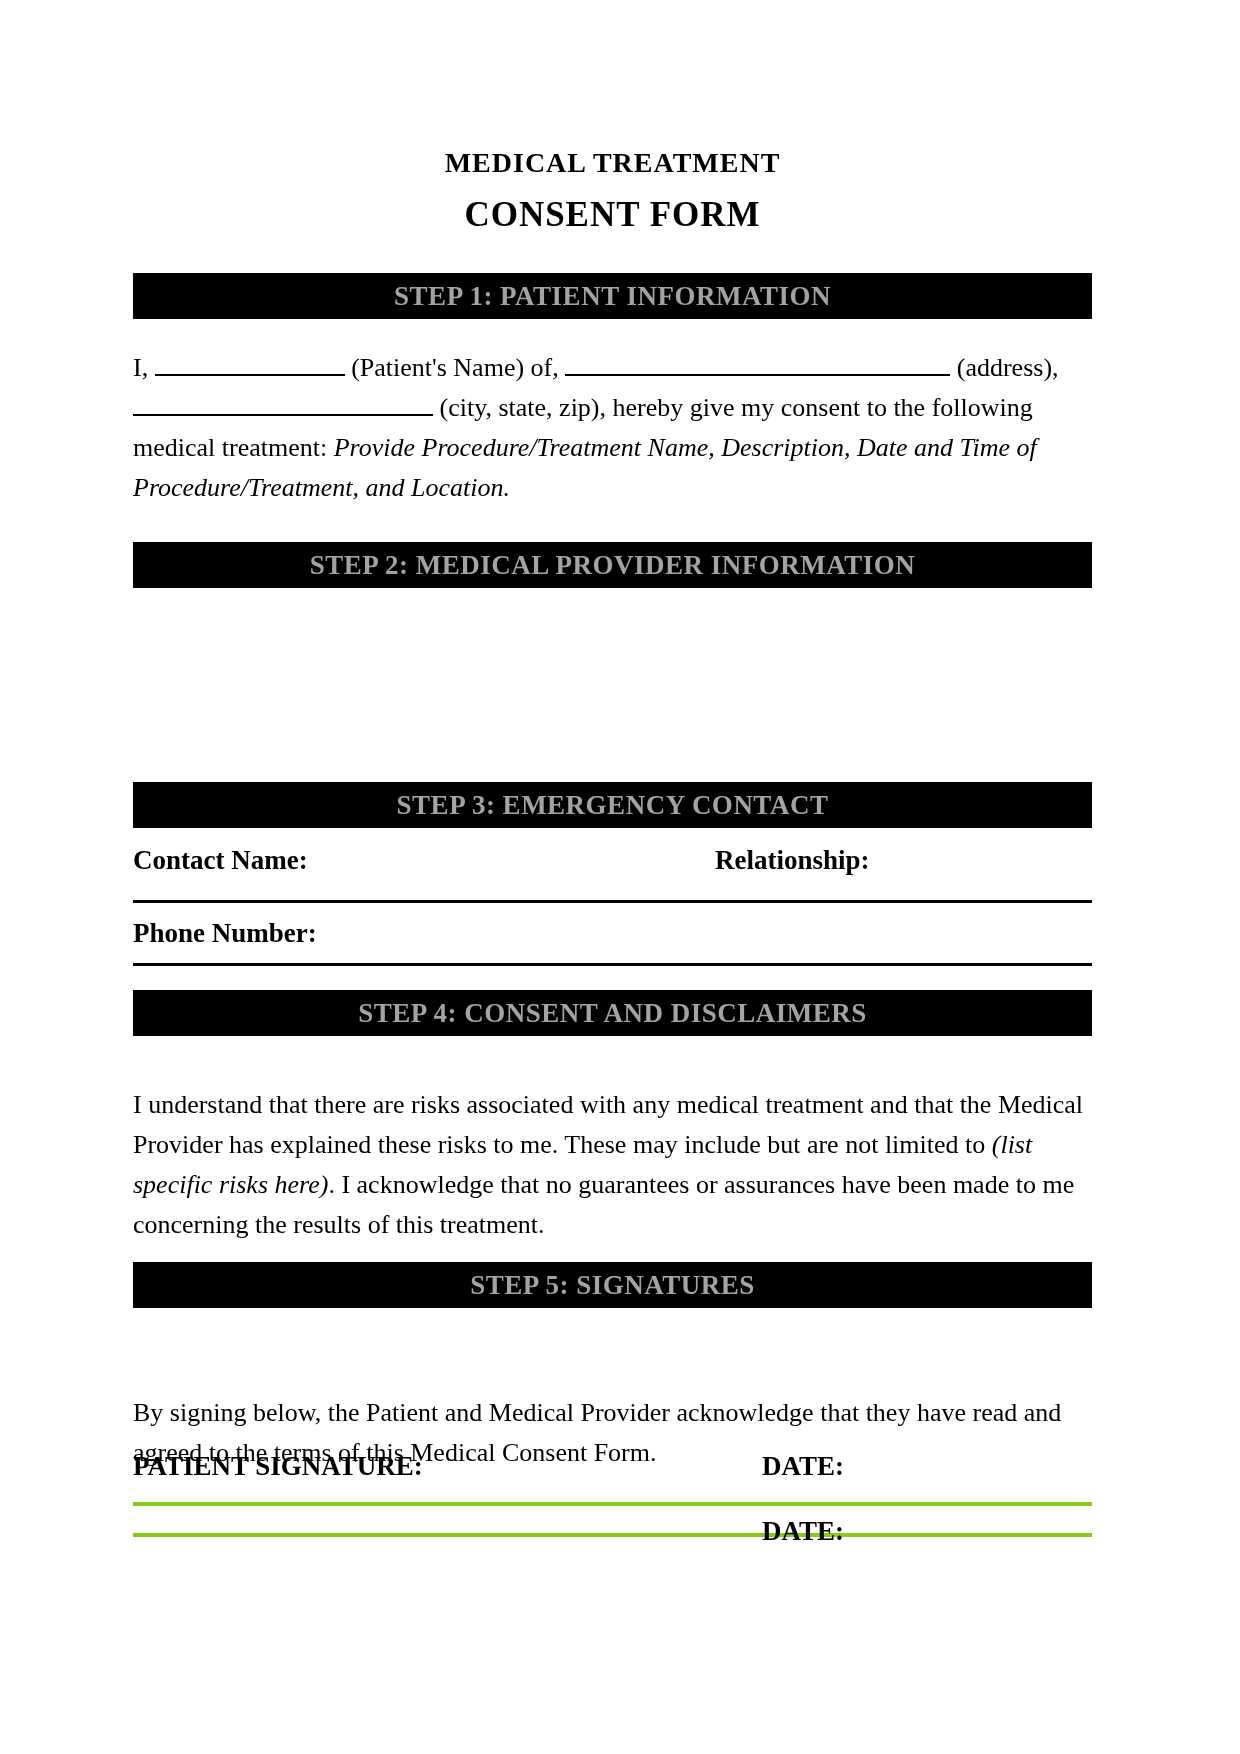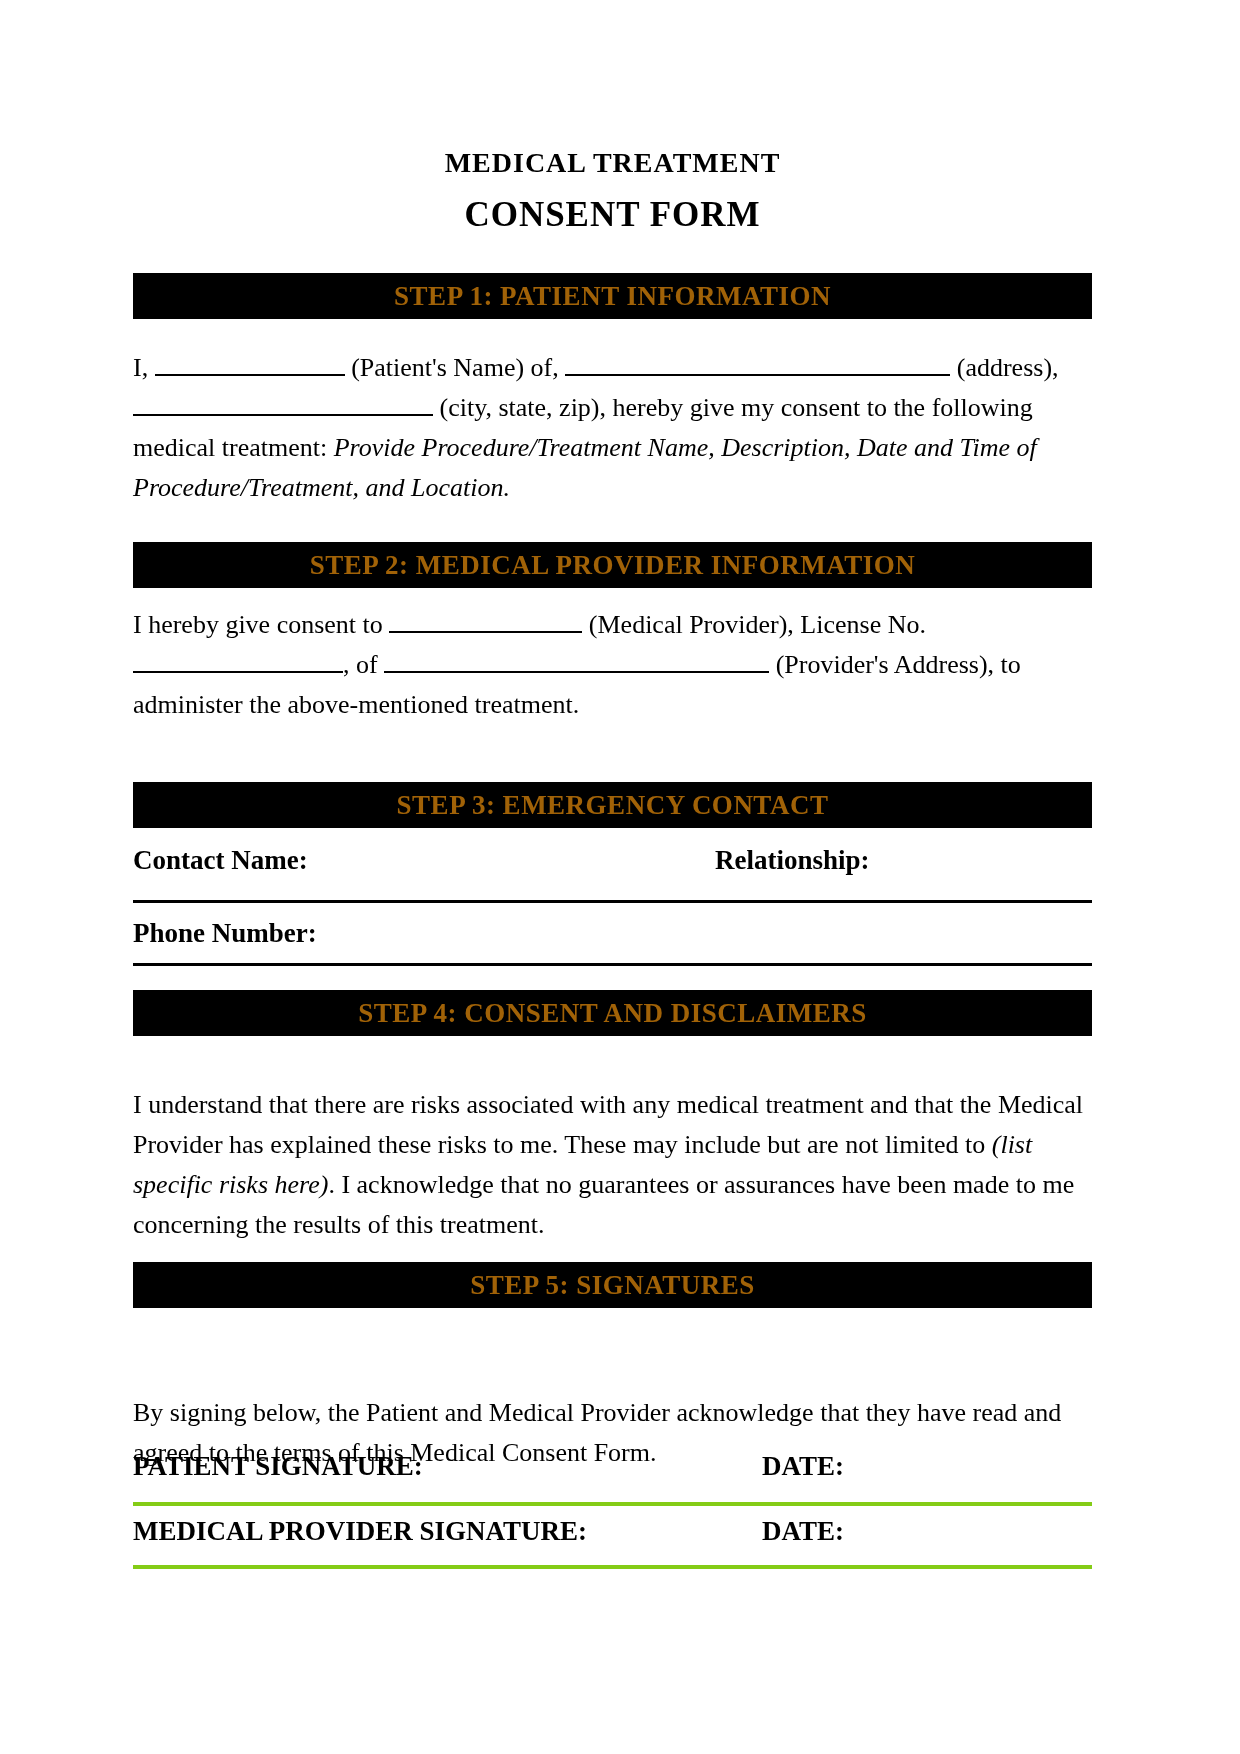--- a/index.html
+++ b/index.html
@@ -27,21 +27,21 @@
     top: 148px; height: 30px; line-height: 30px;
     text-align: center; font-weight: bold; font-size: 28px; letter-spacing: 1px;
   }
   .maintitle {
     top: 184px; height: 62px; line-height: 62px;
     text-align: center; font-weight: bold; font-size: 35px; letter-spacing: 1px;
   }
 
   .bar {
     height: 46px; line-height: 46px;
-    background: #000000; color: #a16207;
+    background: #000000; color: #a3a3a3;
     text-align: center; font-weight: bold; font-size: 27px; letter-spacing: 0.5px;
   }
   .bar1 { top: 273px; }
   .bar2 { top: 542px; }
   .bar3 { top: 782px; }
   .bar4 { top: 990px; }
   .bar5 { top: 1262px; }
 
   .para { font-size: 26px; line-height: 40px; }
   .para1 { top: 348px; }
@@ -77,21 +77,20 @@
 <div class="page">
   <div class="content">
 
     <div class="abs supertitle">MEDICAL TREATMENT</div>
     <div class="abs maintitle">CONSENT FORM</div>
 
     <div class="abs bar bar1">STEP 1: PATIENT INFORMATION</div>
     <div class="abs para para1"><span>I, </span><span class="blank" style="width: 190px;"></span><span> (Patient's Name) of, </span><span class="blank" style="width: 385px;"></span><span> (address), </span><span class="blank" style="width: 300px;"></span><span> (city, state, zip), hereby give my consent to the following medical treatment: </span><em>Provide Procedure/Treatment Name, Description, Date and Time of Procedure/Treatment, and Location.</em></div>
 
     <div class="abs bar bar2">STEP 2: MEDICAL PROVIDER INFORMATION</div>
-    <div class="abs para para2"><span>I hereby give consent to </span><span class="blank" style="width: 193px;"></span><span> (Medical Provider), License No. </span><span class="blank" style="width: 210px;"></span><span>, of </span><span class="blank" style="width: 385px;"></span><span> (Provider's Address), to administer the above-mentioned treatment.</span></div>
 
     <div class="abs bar bar3">STEP 3: EMERGENCY CONTACT</div>
 
     <div class="abs field-row row-contact">
       <span class="label">Contact Name:</span>
       <span class="label right-col-rel">Relationship:</span>
     </div>
     <div class="abs field-row row-phone">
       <span class="label">Phone Number:</span>
     </div>
@@ -100,18 +99,17 @@
     <div class="abs para para4"><span>I understand that there are risks associated with any medical treatment and that the Medical Provider has explained these risks to me. These may include but are not limited to </span><em>(list specific risks here)</em><span>. I acknowledge that no guarantees or assurances have been made to me concerning the results of this treatment.</span></div>
 
     <div class="abs bar bar5">STEP 5: SIGNATURES</div>
     <div class="abs para para5">By signing below, the Patient and Medical Provider acknowledge that they have read and agreed to the terms of this Medical Consent Form.</div>
 
     <div class="abs sig-row sig-row1">
       <span class="label">PATIENT SIGNATURE:</span>
       <span class="label right-col-date">DATE:</span>
     </div>
     <div class="abs sig-row sig-row2">
-      <span class="label">MEDICAL PROVIDER SIGNATURE:</span>
       <span class="label right-col-date">DATE:</span>
     </div>
 
   </div>
 </div>
 
 </body></html>

